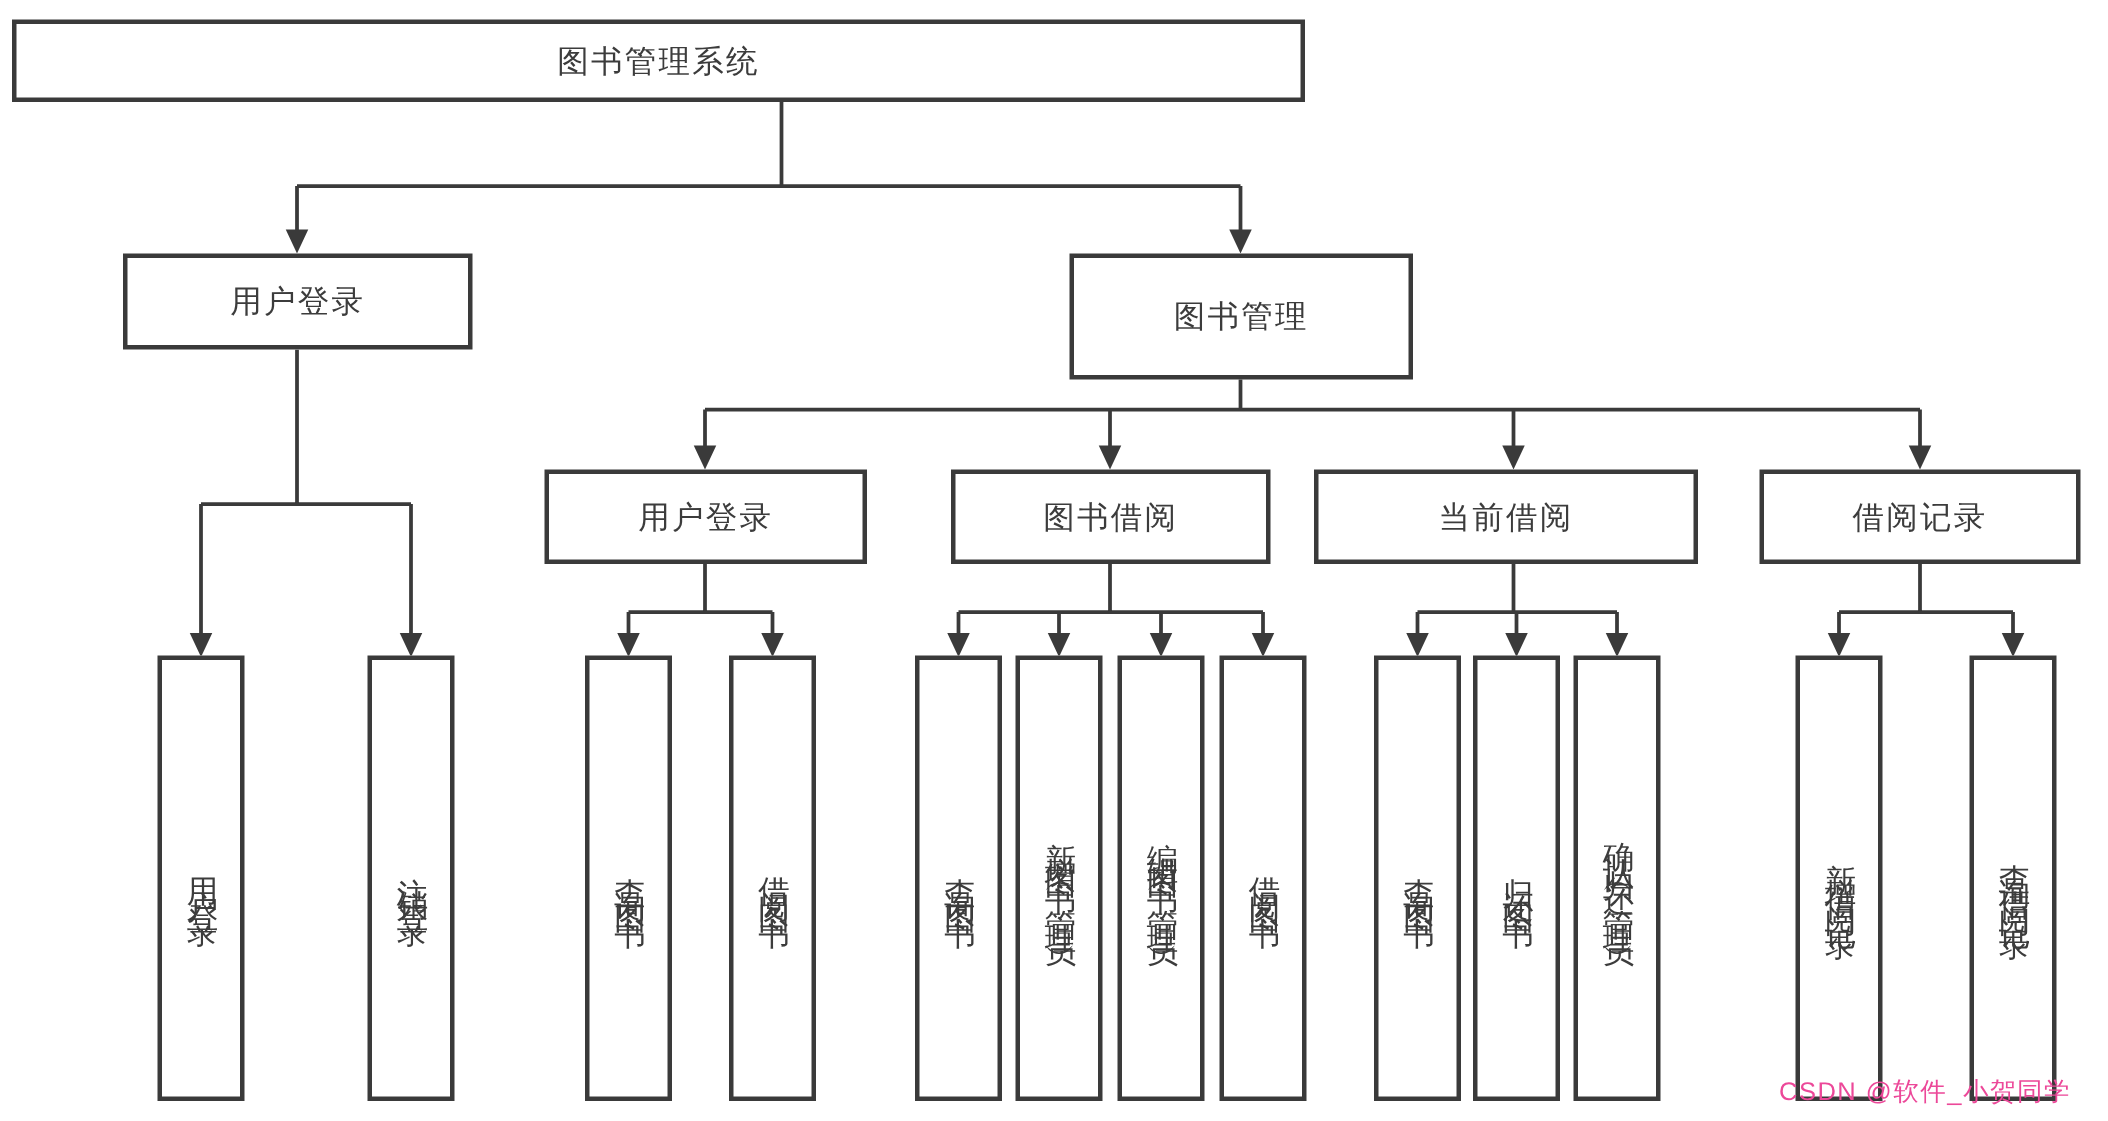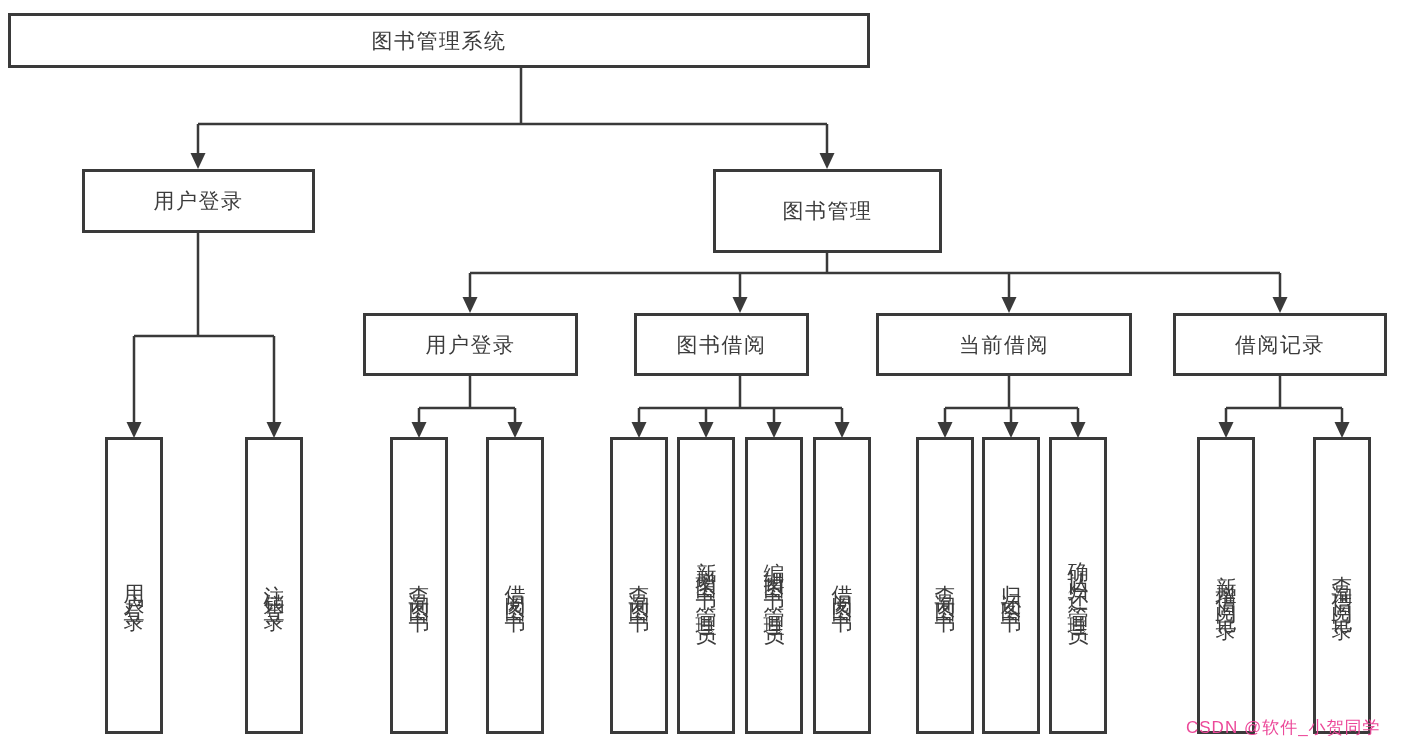--- a/index.html
+++ b/index.html
@@ -28,21 +28,21 @@
     white-space:nowrap;
   }
   
   .n-root{left:8px;top:13px;width:862px;height:55px;text-align:right;}
   
   .n-user-login{left:82px;top:169px;width:233px;height:64px;}
   .n-book-mgmt{left:713px;top:169px;width:229px;height:84px;}
   
   .n-l3{top:313px;height:63px;}
   .n-new-book{left:363px;width:215px;}
-  .n-book-borrow{left:634px;width:175px;}
+  .n-book-borrow{left:634px;width:213px;}
   .n-current-borrow{left:876px;width:256px;}
   .n-borrow-records{left:1173px;width:214px;}
   
   .leaf{top:437px;width:58px;height:297px;}
   .lf0{left:105px;}  .lf1{left:245px;}
   .lf2{left:390px;}  .lf3{left:486px;}
   .lf4{left:610px;}  .lf5{left:677px;}
   .lf6{left:745px;}  .lf7{left:813px;}
   .lf8{left:916px;}  .lf9{left:982px;}
   .lf10{left:1049px;}

